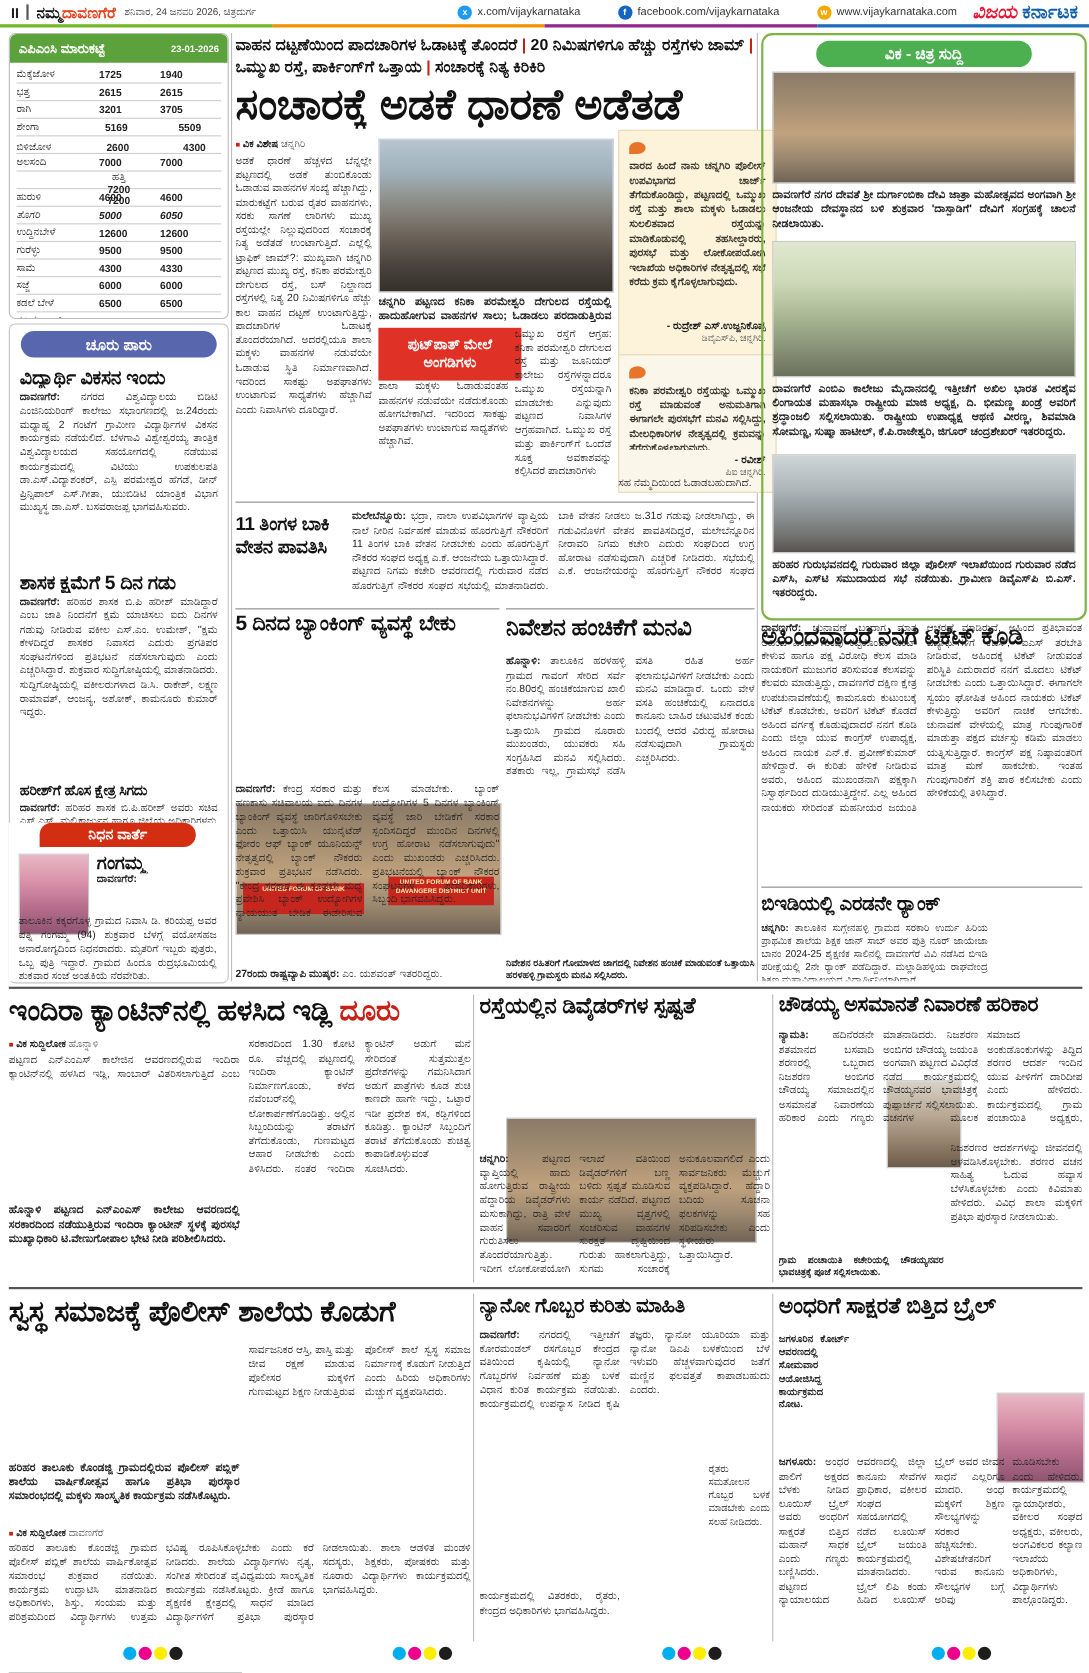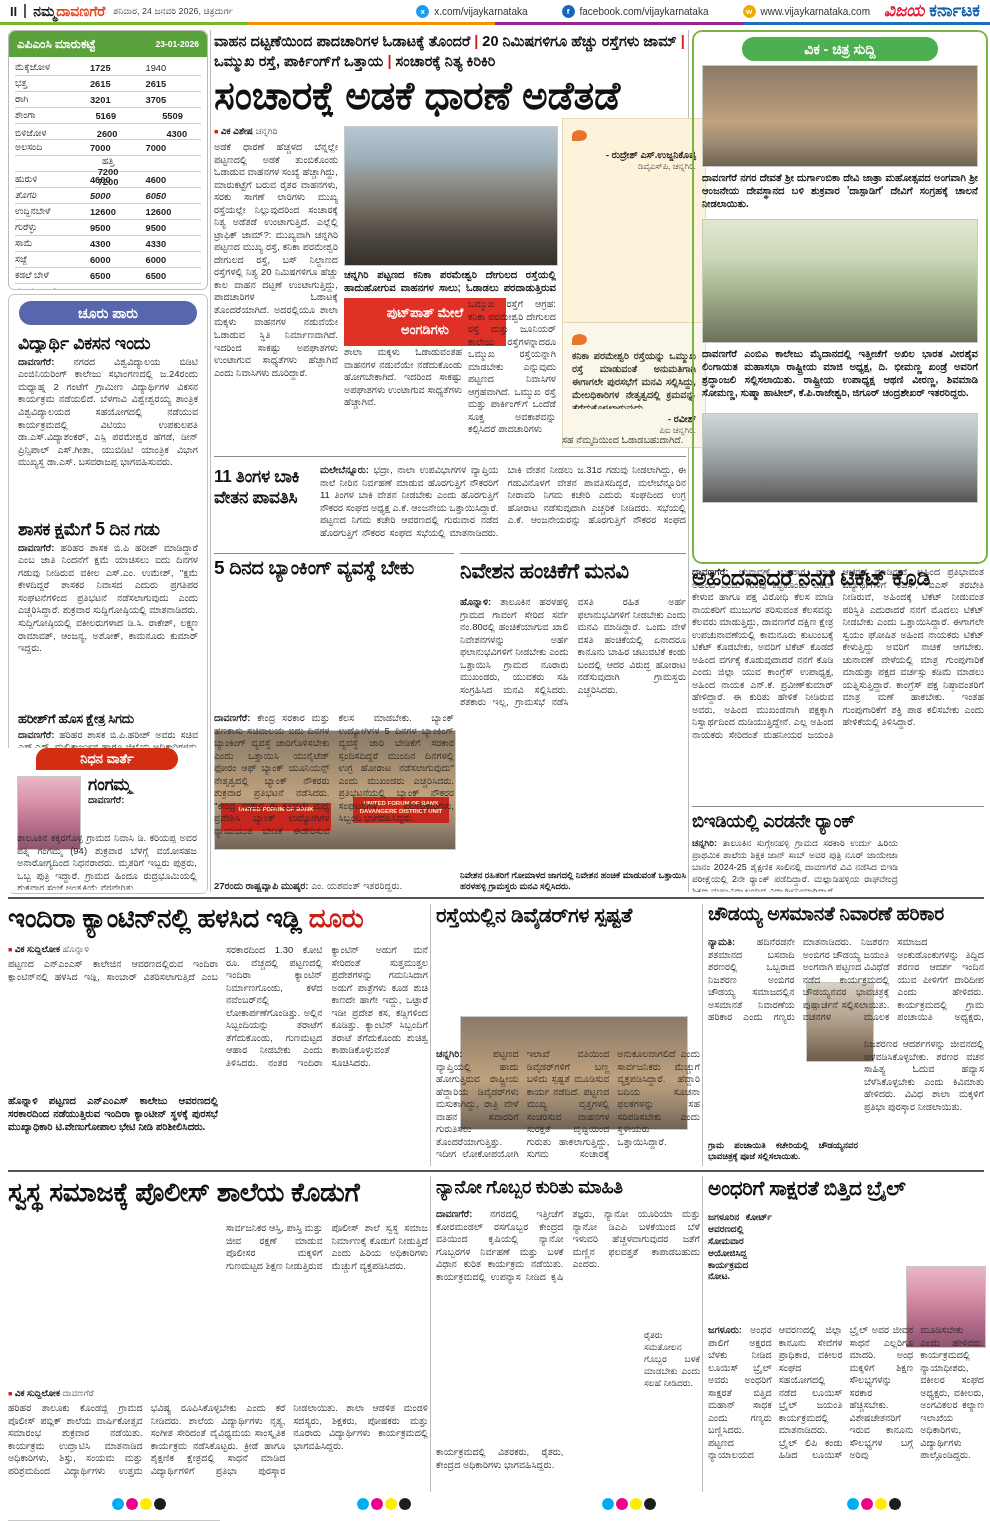--- a/index.html
+++ b/index.html
@@ -75,21 +75,21 @@
   <div class="abs" style="left:8px;top:30px;width:198px;height:258px;border:1px solid #bbb;border-radius:6px;overflow:hidden;">
     <div style="background:#5ba13c;color:#fff;height:26px;display:flex;align-items:center;justify-content:space-between;padding:0 8px;border-radius:6px 6px 0 0;">
       <span style="font-weight:bold;font-size:12px;">ಎಪಿಎಂಸಿ ಮಾರುಕಟ್ಟೆ</span>
       <span style="font-size:8.5px;font-weight:bold;">23-01-2026</span>
     </div>
     <div style="padding:3px 6px;">
       <div style="display:flex;flex-direction:column;">
         <div style="display:flex;border-bottom:1px solid #ccc;font-size:9.3px;height:15px;align-items:center;">
             <span style="flex:1.35">ಮೆಕ್ಕೆಜೋಳ</span>
             <span style="flex:1;font-weight:bold;">1725</span>
-            <span style="flex:1;font-weight:normal;">1940</span>
+            <span style="flex:1;font-weight:bold;">1940</span>
           </div>
         <div style="display:flex;border-bottom:1px solid #ccc;font-size:9.3px;height:15px;align-items:center;">
             <span style="flex:1.35">ಭತ್ತ</span>
             <span style="flex:1;font-weight:bold;">2615</span>
             <span style="flex:1;font-weight:bold;">2615</span>
           </div>
         <div style="display:flex;border-bottom:1px solid #ccc;font-size:9.3px;height:15px;align-items:center;">
             <span style="flex:1.35">ರಾಗಿ</span>
             <span style="flex:1;font-weight:bold;">3201</span>
             <span style="flex:1;font-weight:bold;">3705</span>
@@ -174,25 +174,26 @@
     <div class="hl" style="font-size:39px;margin-top:4px;">ಸಂಚಾರಕ್ಕೆ ಅಡಕೆ ಧಾರಣೆ ಅಡೆತಡೆ</div>
   </div>
   <div class="abs" style="left:214px;top:126px;width:124px;height:13px;font-size:9px;">
     <span style="color:#c62017;font-size:7px;">■</span>
     <span style="font-weight:bold;">ವಿಕ ವಿಶೇಷ</span>
     <span style="color:#555;">ಚನ್ನಗಿರಿ</span>
   </div>
   <div class="abs bt" style="left:214px;top:141px;width:124px;height:311px;">ಅಡಕೆ ಧಾರಣೆ ಹೆಚ್ಚಳದ ಬೆನ್ನಲ್ಲೇ ಪಟ್ಟಣದಲ್ಲಿ ಅಡಕೆ ತುಂಬಿಕೊಂಡು ಓಡಾಡುವ ವಾಹನಗಳ ಸಂಖ್ಯೆ ಹೆಚ್ಚಾಗಿದ್ದು, ಮಾರುಕಟ್ಟೆಗೆ ಬರುವ ರೈತರ ವಾಹನಗಳು, ಸರಕು ಸಾಗಣೆ ಲಾರಿಗಳು ಮುಖ್ಯ ರಸ್ತೆಯಲ್ಲೇ ನಿಲ್ಲುವುದರಿಂದ ಸಂಚಾರಕ್ಕೆ ನಿತ್ಯ ಅಡೆತಡೆ ಉಂಟಾಗುತ್ತಿದೆ. ಎಲ್ಲೆಲ್ಲಿ ಟ್ರಾಫಿಕ್ ಜಾಮ್?: ಮುಖ್ಯವಾಗಿ ಚನ್ನಗಿರಿ ಪಟ್ಟಣದ ಮುಖ್ಯ ರಸ್ತೆ, ಕನಿಕಾ ಪರಮೇಶ್ವರಿ ದೇಗುಲದ ರಸ್ತೆ, ಬಸ್ ನಿಲ್ದಾಣದ ರಸ್ತೆಗಳಲ್ಲಿ ನಿತ್ಯ 20 ನಿಮಿಷಗಳಿಗೂ ಹೆಚ್ಚು ಕಾಲ ವಾಹನ ದಟ್ಟಣೆ ಉಂಟಾಗುತ್ತಿದ್ದು, ಪಾದಚಾರಿಗಳ ಓಡಾಟಕ್ಕೆ ತೊಂದರೆಯಾಗಿದೆ. ಅದರಲ್ಲಿಯೂ ಶಾಲಾ ಮಕ್ಕಳು ವಾಹನಗಳ ನಡುವೆಯೇ ಓಡಾಡುವ ಸ್ಥಿತಿ ನಿರ್ಮಾಣವಾಗಿದೆ. ಇದರಿಂದ ಸಾಕಷ್ಟು ಅಪಘಾತಗಳು ಉಂಟಾಗುವ ಸಾಧ್ಯತೆಗಳು ಹೆಚ್ಚಾಗಿವೆ ಎಂದು ನಿವಾಸಿಗಳು ದೂರಿದ್ದಾರೆ.</div>
   <div class="abs photo ph-street" style="left:344px;top:126px;width:212px;height:138px;"></div>
   <div class="abs cap" style="left:344px;top:268px;width:212px;height:26px;">ಚನ್ನಗಿರಿ ಪಟ್ಟಣದ ಕನಿಕಾ ಪರಮೇಶ್ವರಿ ದೇಗುಲದ ರಸ್ತೆಯಲ್ಲಿ ಹಾದುಹೋಗುವ ವಾಹನಗಳ ಸಾಲು; ಓಡಾಡಲು ಪರದಾಡುತ್ತಿರುವ ಪಾದಚಾರಿಗಳು.</div>
-  <div class="abs rbx" style="left:344px;top:298px;width:118px;height:44px;font-size:13px;line-height:1.3;display:flex;align-items:center;justify-content:center;padding:2px 22px;">ಪುಟ್‌ಪಾತ್ ಮೇಲೆ ಅಂಗಡಿಗಳು</div>
+  <div class="abs rbx" style="left:344px;top:298px;width:118px;height:44px;font-size:13px;line-height:1.3;display:flex;align-items:center;justify-content:center;padding:2px 6px;">ಪುಟ್‌ಪಾತ್ ಮೇಲೆ ಅಂಗಡಿಗಳು</div>
   <div class="abs bt" style="left:344px;top:346px;width:118px;height:106px;">ಶಾಲಾ ಮಕ್ಕಳು ಓಡಾಡುವಂತಹ ವಾಹನಗಳ ನಡುವೆಯೇ ನಡೆದುಕೊಂಡು ಹೋಗಬೇಕಾಗಿದೆ. ಇದರಿಂದ ಸಾಕಷ್ಟು ಅಪಘಾತಗಳು ಉಂಟಾಗುವ ಸಾಧ್ಯತೆಗಳು ಹೆಚ್ಚಾಗಿವೆ.</div>
   <div class="abs bt" style="left:468px;top:298px;width:88px;height:154px;">ಒಮ್ಮುಖ ರಸ್ತೆಗೆ ಆಗ್ರಹ: ಕನಿಕಾ ಪರಮೇಶ್ವರಿ ದೇಗುಲದ ರಸ್ತೆ ಮತ್ತು ಜೂನಿಯರ್ ಕಾಲೇಜು ರಸ್ತೆಗಳನ್ನಾದರೂ ಒಮ್ಮುಖ ರಸ್ತೆಯನ್ನಾಗಿ ಮಾಡಬೇಕು ಎನ್ನುವುದು ಪಟ್ಟಣದ ನಿವಾಸಿಗಳ ಆಗ್ರಹವಾಗಿದೆ. ಒಮ್ಮುಖ ರಸ್ತೆ ಮತ್ತು ಪಾರ್ಕಿಂಗ್‌ಗೆ ಒಂದೆಡೆ ಸೂಕ್ತ ಅವಕಾಶವನ್ನು ಕಲ್ಪಿಸಿದರೆ ಪಾದಚಾರಿಗಳು</div>
   <div class="abs qbox" style="left:562px;top:118px;width:124px;height:196px;">
     <span class="bubble"></span>
+    <div class="qtext" style="height:142px;overflow:hidden;">ವಾರದ ಹಿಂದೆ ನಾನು ಚನ್ನಗಿರಿ ಪೊಲೀಸ್ ಉಪವಿಭಾಗದ ಚಾರ್ಜ್ ತೆಗೆದುಕೊಂಡಿದ್ದು, ಪಟ್ಟಣದಲ್ಲಿ ಒಮ್ಮುಖ ರಸ್ತೆ ಮತ್ತು ಶಾಲಾ ಮಕ್ಕಳು ಓಡಾಡಲು ಸುಲಲಿತವಾದ ರಸ್ತೆಯನ್ನು ಮಾಡಿಕೊಡುವಲ್ಲಿ ತಹಸೀಲ್ದಾರರು, ಪುರಸಭೆ ಮತ್ತು ಲೋಕೋಪಯೋಗಿ ಇಲಾಖೆಯ ಅಧಿಕಾರಿಗಳ ನೇತೃತ್ವದಲ್ಲಿ ಸಭೆ ಕರೆದು ಕ್ರಮ ಕೈಗೊಳ್ಳಲಾಗುವುದು.</div>
     <div class="qname">- ರುದ್ರೇಶ್ ಎಸ್.ಉಜ್ಜನಿಕೊಪ್ಪ</div>
     <div class="qrole">ಡಿವೈಎಸ್‌ಪಿ, ಚನ್ನಗಿರಿ.</div>
   </div>
   <div class="abs qbox" style="left:562px;top:322px;width:124px;height:108px;background:#fbf6ea;">
     <span class="bubble"></span>
     <div class="qtext" style="height:60px;overflow:hidden;">ಕನಿಕಾ ಪರಮೇಶ್ವರಿ ರಸ್ತೆಯನ್ನು ಒಮ್ಮುಖ ರಸ್ತೆ ಮಾಡುವಂತೆ ಅನುಮತಿಗಾಗಿ ಈಗಾಗಲೇ ಪುರಸಭೆಗೆ ಮನವಿ ಸಲ್ಲಿಸಿದ್ದು, ಮೇಲಧಿಕಾರಿಗಳ ನೇತೃತ್ವದಲ್ಲಿ ಕ್ರಮವನ್ನು ತೆಗೆದುಕೊಳ್ಳಲಾಗುವುದು.</div>
     <div class="qname">- ರವೀಶ್</div>
     <div class="qrole">ಪಿಐ ಚನ್ನಗಿರಿ.</div>
   </div>
   <div class="abs bt" style="left:562px;top:434px;width:124px;height:16px;">ಸಹ ನೆಮ್ಮದಿಯಿಂದ ಓಡಾಡಬಹುದಾಗಿದೆ.</div>
@@ -233,20 +234,21 @@
   </div>
 
   <div class="abs" style="left:692px;top:30px;width:292px;height:530px;border:2px solid #7cb342;border-radius:10px;overflow:hidden;">
     <div class="pill" style="background:#4caf50;margin:5px 48px 4px;height:24px;font-size:14px;line-height:24px;">ವಿಕ - ಚಿತ್ರ ಸುದ್ದಿ</div>
     <div style="padding:0 8px;">
       <div class="photo ph-crowd" style="height:100px;"></div>
       <div class="cap" style="height:44px;margin-top:4px;">ದಾವಣಗೆರೆ ನಗರ ದೇವತೆ ಶ್ರೀ ದುರ್ಗಾಂಬಿಕಾ ದೇವಿ ಜಾತ್ರಾ ಮಹೋತ್ಸವದ ಅಂಗವಾಗಿ ಶ್ರೀ ಆಂಜನೇಯ ದೇವಸ್ಥಾನದ ಬಳಿ ಶುಕ್ರವಾರ 'ದಾಸ್ಪಾಡಿಗೆ' ದೇವಿಗೆ ಸಂಗ್ರಹಕ್ಕೆ ಚಾಲನೆ ನೀಡಲಾಯಿತು.</div>
       <div class="photo ph-room" style="height:122px;margin-top:4px;"></div>
       <div class="cap" style="height:62px;margin-top:4px;">ದಾವಣಗೆರೆ ಎಂಬಿಎ ಕಾಲೇಜು ಮೈದಾನದಲ್ಲಿ ಇತ್ತೀಚೆಗೆ ಅಖಿಲ ಭಾರತ ವೀರಶೈವ ಲಿಂಗಾಯತ ಮಹಾಸಭಾ ರಾಷ್ಟ್ರೀಯ ಮಾಜಿ ಅಧ್ಯಕ್ಷ, ದಿ. ಭೀಮಣ್ಣ ಖಂಡ್ರೆ ಅವರಿಗೆ ಶ್ರದ್ಧಾಂಜಲಿ ಸಲ್ಲಿಸಲಾಯಿತು. ರಾಷ್ಟ್ರೀಯ ಉಪಾಧ್ಯಕ್ಷ ಆಥಣಿ ವೀರಣ್ಣ, ಶಿವಮಾಡಿ ಸೋಮಣ್ಣ, ಸುಷ್ಮಾ ಹಾಟೀಲ್, ಕೆ.ಪಿ.ರಾಜೇಶ್ವರಿ, ಜಿಗೂರ್ ಚಂದ್ರಶೇಖರ್ ಇತರರಿದ್ದರು.</div>
       <div class="photo ph-meet" style="height:88px;margin-top:4px;"></div>
+      <div class="cap" style="height:40px;margin-top:4px;">ಹರಿಹರ ಗುರುಭವನದಲ್ಲಿ ಗುರುವಾರ ಜಿಲ್ಲಾ ಪೊಲೀಸ್ ಇಲಾಖೆಯಿಂದ ಗುರುವಾರ ನಡೆದ ಎಸ್‌ಸಿ, ಎಸ್‌ಟಿ ಸಮುದಾಯದ ಸಭೆ ನಡೆಯಿತು. ಗ್ರಾಮೀಣ ಡಿವೈಎಸ್‌ಪಿ ಬಿ.ಎಸ್. ಇತರರಿದ್ದರು.</div>
     </div>
   </div>
 
   <div class="abs hline" style="left:214px;top:456px;width:472px;"></div>
   <div class="abs hl" style="left:214px;top:466px;width:98px;height:80px;font-size:17px;line-height:1.25;">11 ತಿಂಗಳ ಬಾಕಿ ವೇತನ ಪಾವತಿಸಿ</div>
   <div class="abs bt cols2" style="left:320px;top:464px;width:366px;height:84px;">
     <span class="dl">ಮಲೇಬೆನ್ನೂರು:</span>
     <span>ಭದ್ರಾ, ನಾಲಾ ಉಪವಿಭಾಗಗಳ ವ್ಯಾಪ್ತಿಯ ನಾಲೆ ನೀರಿನ ನಿರ್ವಹಣೆ ಮಾಡುವ ಹೊರಗುತ್ತಿಗೆ ನೌಕರರಿಗೆ 11 ತಿಂಗಳ ಬಾಕಿ ವೇತನ ನೀಡಬೇಕು ಎಂದು ಹೊರಗುತ್ತಿಗೆ ನೌಕರರ ಸಂಘದ ಅಧ್ಯಕ್ಷ ಎ.ಕೆ. ಆಂಜನೇಯ ಒತ್ತಾಯಿಸಿದ್ದಾರೆ. ಪಟ್ಟಣದ ನಿಗಮ ಕಚೇರಿ ಆವರಣದಲ್ಲಿ ಗುರುವಾರ ನಡೆದ ಹೊರಗುತ್ತಿಗೆ ನೌಕರರ ಸಂಘದ ಸಭೆಯಲ್ಲಿ ಮಾತನಾಡಿದರು. ಬಾಕಿ ವೇತನ ನೀಡಲು ಜ.31ರ ಗಡುವು ನೀಡಲಾಗಿದ್ದು, ಈ ಗಡುವಿನೊಳಗೆ ವೇತನ ಪಾವತಿಸದಿದ್ದರೆ, ಮಲೇಬೆನ್ನೂರಿನ ನೀರಾವರಿ ನಿಗಮ ಕಚೇರಿ ಎದುರು ಸಂಘದಿಂದ ಉಗ್ರ ಹೋರಾಟ ನಡೆಸುವುದಾಗಿ ಎಚ್ಚರಿಕೆ ನೀಡಿದರು. ಸಭೆಯಲ್ಲಿ ಎ.ಕೆ. ಆಂಜನೇಯರನ್ನು ಹೊರಗುತ್ತಿಗೆ ನೌಕರರ ಸಂಘದ ಅಧ್ಯಕ್ಷರನ್ನಾಗಿ ಹಾಗೂ ಶಿವಯೋಗಿಯವರನ್ನು ಸಂಘದ ಉಪಾಧ್ಯಕ್ಷರನ್ನಾಗಿ ಆಯ್ಕೆ ಮಾಡಲಾಯಿತು.</span>
   </div>
   <div class="abs hline" style="left:214px;top:553px;width:240px;"></div>
@@ -325,20 +327,21 @@
 
   <div class="abs cap" style="left:708px;top:1140px;width:150px;height:24px;font-size:8.5px;">ಗ್ರಾಮ ಪಂಚಾಯಿತಿ ಕಚೇರಿಯಲ್ಲಿ ಚೌಡಯ್ಯನವರ ಭಾವಚಿತ್ರಕ್ಕೆ ಪೂಜೆ ಸಲ್ಲಿಸಲಾಯಿತು.</div>
   <div class="abs bt" style="left:864px;top:1038px;width:120px;height:126px;">ನಿಜಶರಣರ ಆದರ್ಶಗಳನ್ನು ಜೀವನದಲ್ಲಿ ಅಳವಡಿಸಿಕೊಳ್ಳಬೇಕು. ಶರಣರ ವಚನ ಸಾಹಿತ್ಯ ಓದುವ ಹವ್ಯಾಸ ಬೆಳೆಸಿಕೊಳ್ಳಬೇಕು ಎಂದು ಕಿವಿಮಾತು ಹೇಳಿದರು. ವಿವಿಧ ಶಾಲಾ ಮಕ್ಕಳಿಗೆ ಪ್ರತಿಭಾ ಪುರಸ್ಕಾರ ನೀಡಲಾಯಿತು.</div>
 
   <div class="abs hline" style="left:8px;top:1170px;width:976px;height:2px;background:#555;"></div>
   <div class="abs vline" style="left:430px;top:1176px;height:316px;"></div>
   <div class="abs vline" style="left:702px;top:1176px;height:316px;"></div>
 
   <div class="abs hl" style="left:8px;top:1178px;width:420px;height:38px;font-size:26px;">ಸ್ವಸ್ಥ ಸಮಾಜಕ್ಕೆ ಪೊಲೀಸ್ ಶಾಲೆಯ ಕೊಡುಗೆ</div>
 
+  <div class="abs cap" style="left:8px;top:1328px;width:210px;height:56px;">ಹರಿಹರ ತಾಲೂಕು ಕೊಂಡಜ್ಜಿ ಗ್ರಾಮದಲ್ಲಿರುವ ಪೊಲೀಸ್ ಪಬ್ಲಿಕ್ ಶಾಲೆಯ ವಾರ್ಷಿಕೋತ್ಸವ ಹಾಗೂ ಪ್ರತಿಭಾ ಪುರಸ್ಕಾರ ಸಮಾರಂಭದಲ್ಲಿ ಮಕ್ಕಳು ಸಾಂಸ್ಕೃತಿಕ ಕಾರ್ಯಕ್ರಮ ನಡೆಸಿಕೊಟ್ಟರು.</div>
   <div class="abs bt cols2" style="left:226px;top:1222px;width:202px;height:160px;">ಸಾರ್ವಜನಿಕರ ಆಸ್ತಿ, ಪಾಸ್ತಿ ಮತ್ತು ಜೀವ ರಕ್ಷಣೆ ಮಾಡುವ ಪೊಲೀಸರ ಮಕ್ಕಳಿಗೆ ಗುಣಮಟ್ಟದ ಶಿಕ್ಷಣ ನೀಡುತ್ತಿರುವ ಪೊಲೀಸ್ ಶಾಲೆ ಸ್ವಸ್ಥ ಸಮಾಜ ನಿರ್ಮಾಣಕ್ಕೆ ಕೊಡುಗೆ ನೀಡುತ್ತಿದೆ ಎಂದು ಹಿರಿಯ ಅಧಿಕಾರಿಗಳು ಮೆಚ್ಚುಗೆ ವ್ಯಕ್ತಪಡಿಸಿದರು.</div>
   <div class="abs" style="left:8px;top:1388px;width:210px;height:13px;font-size:9px;">
     <span style="color:#c62017;font-size:7px;">■</span>
     <span style="font-weight:bold;">ವಿಕ ಸುದ್ದಿಲೋಕ</span>
     <span style="color:#555;">ದಾವಣಗೆರೆ</span>
   </div>
   <div class="abs bt cols3" style="left:8px;top:1402px;width:420px;height:90px;">ಹರಿಹರ ತಾಲೂಕು ಕೊಂಡಜ್ಜಿ ಗ್ರಾಮದ ಪೊಲೀಸ್ ಪಬ್ಲಿಕ್ ಶಾಲೆಯ ವಾರ್ಷಿಕೋತ್ಸವ ಸಮಾರಂಭ ಶುಕ್ರವಾರ ನಡೆಯಿತು. ಕಾರ್ಯಕ್ರಮ ಉದ್ಘಾಟಿಸಿ ಮಾತನಾಡಿದ ಅಧಿಕಾರಿಗಳು, ಶಿಸ್ತು, ಸಂಯಮ ಮತ್ತು ಪರಿಶ್ರಮದಿಂದ ವಿದ್ಯಾರ್ಥಿಗಳು ಉತ್ತಮ ಭವಿಷ್ಯ ರೂಪಿಸಿಕೊಳ್ಳಬೇಕು ಎಂದು ಕರೆ ನೀಡಿದರು. ಶಾಲೆಯ ವಿದ್ಯಾರ್ಥಿಗಳು ನೃತ್ಯ, ಸಂಗೀತ ಸೇರಿದಂತೆ ವೈವಿಧ್ಯಮಯ ಸಾಂಸ್ಕೃತಿಕ ಕಾರ್ಯಕ್ರಮ ನಡೆಸಿಕೊಟ್ಟರು. ಕ್ರೀಡೆ ಹಾಗೂ ಶೈಕ್ಷಣಿಕ ಕ್ಷೇತ್ರದಲ್ಲಿ ಸಾಧನೆ ಮಾಡಿದ ವಿದ್ಯಾರ್ಥಿಗಳಿಗೆ ಪ್ರತಿಭಾ ಪುರಸ್ಕಾರ ನೀಡಲಾಯಿತು. ಶಾಲಾ ಆಡಳಿತ ಮಂಡಳಿ ಸದಸ್ಯರು, ಶಿಕ್ಷಕರು, ಪೋಷಕರು ಮತ್ತು ನೂರಾರು ವಿದ್ಯಾರ್ಥಿಗಳು ಕಾರ್ಯಕ್ರಮದಲ್ಲಿ ಭಾಗವಹಿಸಿದ್ದರು.</div>
 
   <div class="abs hl" style="left:436px;top:1178px;width:264px;height:26px;font-size:18px;">ನ್ಯಾನೋ ಗೊಬ್ಬರ ಕುರಿತು ಮಾಹಿತಿ</div>
   <div class="abs bt cols2" style="left:436px;top:1208px;width:264px;height:118px;">

